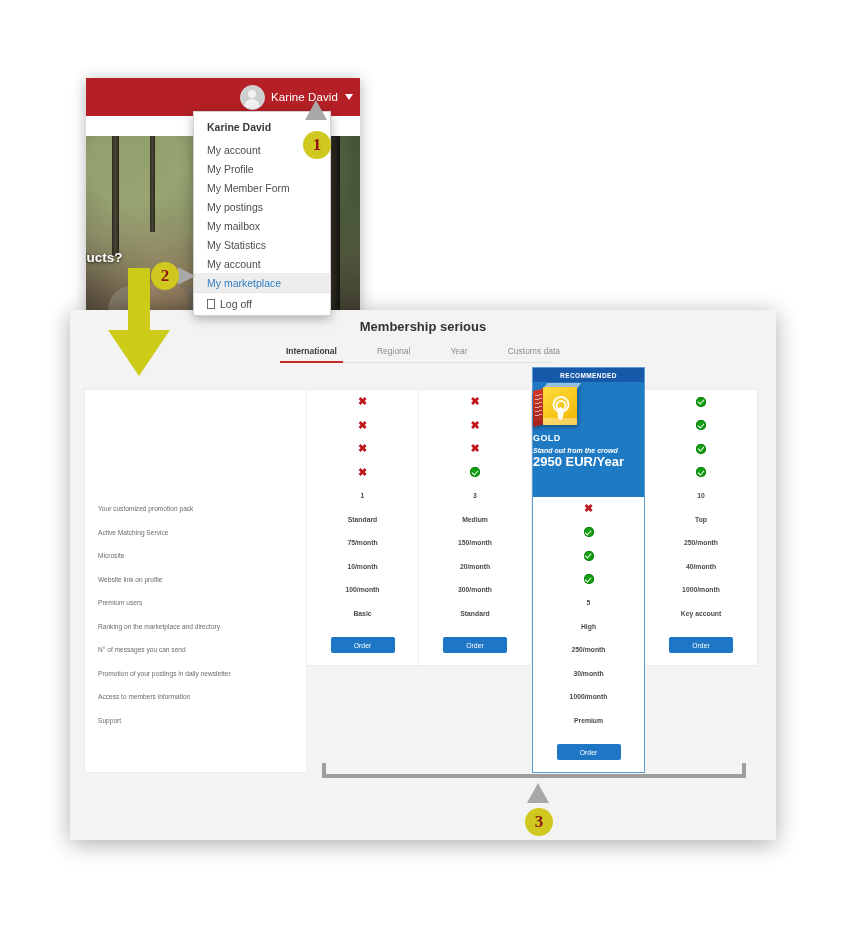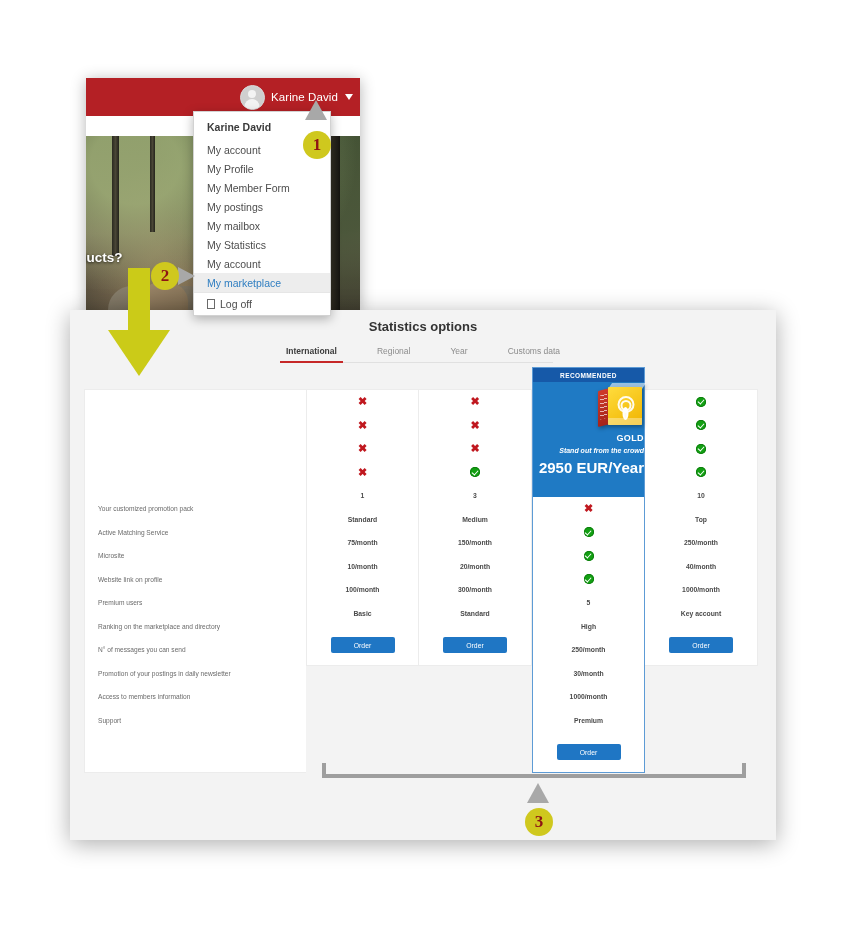--- a/index.html
+++ b/index.html
@@ -177,21 +177,21 @@
   .plan-col.gold{
     background:#ffffff;
     border:1px solid #5d9bd5;
     margin-top:-22px;
     position:relative;z-index:4;
   }
 
   
   .plan-head{
     height:107px;box-sizing:border-box;
-    display:flex;flex-direction:column;align-items:flex-end;
+    display:flex;flex-direction:column;align-items:flex-start;
     padding-top:4px;
   }
   .plan-col.gold .plan-head{
     height:129px;background:#1f7ac4;color:#fff;padding-top:0;
   }
   .reco-banner{
     width:100%;height:14px;background:#1659a8;color:#fff;
     font-size:6.5px;font-weight:bold;letter-spacing:.4px;
     display:flex;align-items:center;justify-content:center;
   }
@@ -236,21 +236,21 @@
 
   .bronze-front{background:linear-gradient(145deg,#f08a23,#d8681a);}
   .silver-front{background:linear-gradient(145deg,#e2e2e2,#a9a9a9);}
   .gold-front{background:linear-gradient(145deg,#ffdc3d,#f0b400);}
   .platinum-front{background:linear-gradient(145deg,#eaeaea,#b3b3b3);}
 
   .plan-name{font-size:9px;font-weight:bold;color:#3f3f3f;letter-spacing:.4px;}
   .plan-col.gold .plan-name{color:#ffffff;}
   .plan-tag{font-size:7px;font-style:italic;color:#8a8a8a;margin-top:4px;}
   .plan-col.gold .plan-tag{color:#ffffff;font-weight:bold;}
-  .plan-price{font-size:15px;font-weight:bold;color:#3f3f3f;margin-top:5px;}
+  .plan-price{font-size:13px;font-weight:bold;color:#3f3f3f;}
   .plan-col.gold .plan-price{color:#ffffff;}
 
   
   .feat-head{height:107px;}
   .feat-row{
     height:23.5px;display:flex;align-items:center;
     font-size:6.6px;color:#6b6b6b;padding-left:13px;box-sizing:border-box;
     white-space:nowrap;
   }
   .val-row{
@@ -365,21 +365,21 @@
     <div class="dd-item active">My marketplace</div>
 
     <div class="dd-item logoff">
       <span class="logoff-glyph"></span>
       <span>Log off</span>
     </div>
   </div>
 
   <div class="panel">
 
-    <div class="panel-title">Statistics options</div>
+    <div class="panel-title">Membership serious</div>
 
     <div class="tabs">
       <div class="tab active">International</div>
       <div class="tab">Regional</div>
       <div class="tab">Year</div>
       <div class="tab">Customs data</div>
     </div>
 
     <div class="table-wrap">
 

